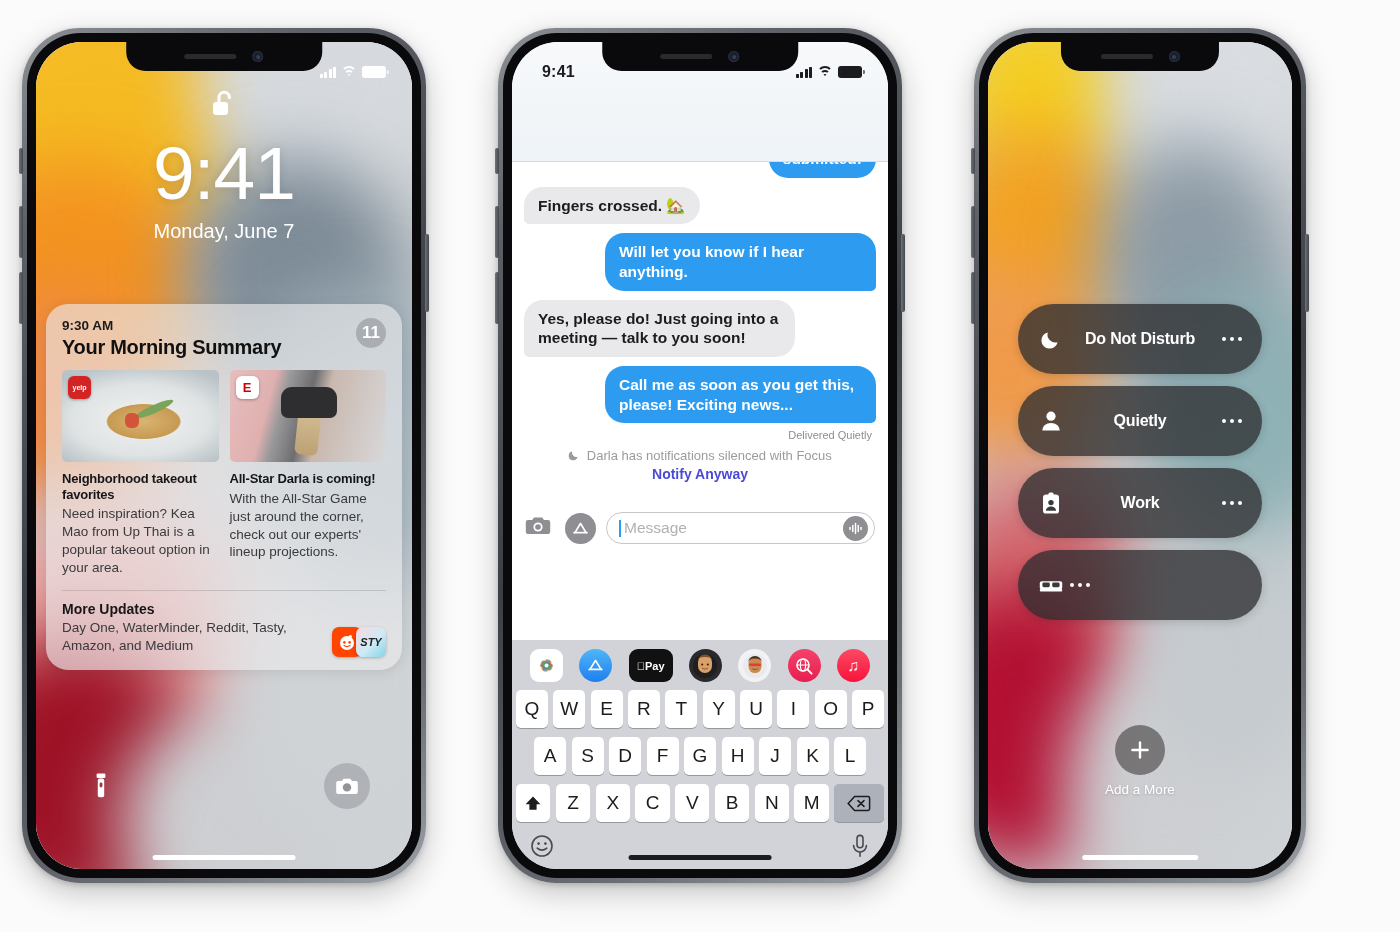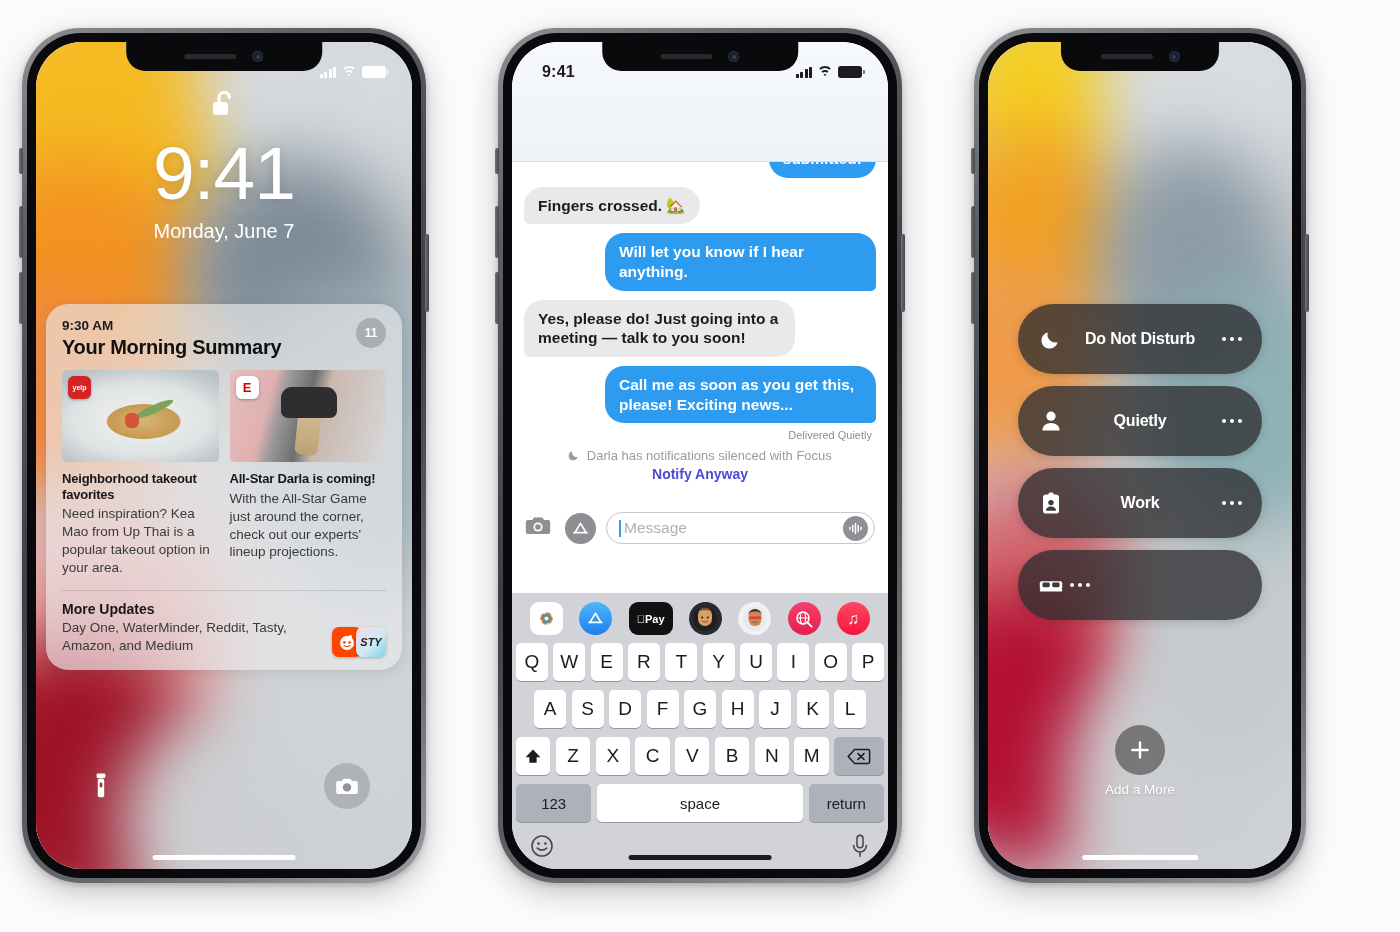--- a/index.html
+++ b/index.html
@@ -114,21 +114,21 @@
     background: rgba(236,236,238,.62);
     backdrop-filter: blur(24px);
     box-shadow: 0 2px 14px rgba(0,0,0,.10);
     margin-top: 28px;
   }
   .notif-time { font-size: 13.5px; font-weight: bold; color: #1c1c1e; }
   .notif-badge {
     position: absolute; top: 14px; right: 16px;
     width: 30px; height: 30px; border-radius: 50%;
     background: rgba(120,120,128,.42);
-    color: #fff; font-size: 12px; font-weight: bold;
+    color: #fff; font-size: 17px; font-weight: bold;
     display: flex; align-items: center; justify-content: center;
   }
   .notif-title { font-size: 20px; font-weight: bold; color: #111; margin-top: 3px; letter-spacing:-.3px; }
   .stories { display: flex; gap: 11px; margin-top: 11px; }
   .story { flex: 1; min-width: 0; }
   .thumb { height: 92px; border-radius: 5px; position: relative; overflow: hidden; }
   .thumb-1 { background:
       radial-gradient(ellipse 52% 42% at 52% 56%, #d9b472 0%, #c79a52 44%, transparent 46%),
       radial-gradient(ellipse 70% 62% at 50% 54%, #f2f3f0 0%, #dfe3e4 62%, #b9c2c6 100%),
       linear-gradient(#b2a08e,#8d7b69); }
@@ -581,25 +581,20 @@
             <div class="key">B</div>
             <div class="key">N</div>
             <div class="key">M</div>
             <div class="key wide">
               <svg width="24" height="17" viewBox="0 0 24 17">
                 <path d="M7.6 1.6 H21 a1.6 1.6 0 0 1 1.6 1.6 v10.6 a1.6 1.6 0 0 1-1.6 1.6 H7.6 L1.2 8.5 z" fill="none" stroke="#1c1c1e" stroke-width="1.5"></path>
                 <path d="M11 5.6 L17 11.4 M17 5.6 L11 11.4" stroke="#1c1c1e" stroke-width="1.5" stroke-linecap="round"></path>
               </svg>
             </div>
           </div>
-          <div class="krow r3">
-            <div class="key num">123</div>
-            <div class="key space">space</div>
-            <div class="key ret">return</div>
-          </div>
           <div class="kbbottom">
             <div>
               <svg width="24" height="24" viewBox="0 0 24 24">
                 <circle cx="12" cy="12" r="10" fill="none" stroke="#4a4a4e" stroke-width="1.6"></circle>
                 <circle cx="8.6" cy="9.6" r="1.3" fill="#4a4a4e"></circle>
                   <circle cx="15.4" cy="9.6" r="1.3" fill="#4a4a4e"></circle>
                 <path d="M7.2 14.2q4.8 4 9.6 0" fill="none" stroke="#4a4a4e" stroke-width="1.6" stroke-linecap="round"></path>
               </svg>
             </div>
             <div>

